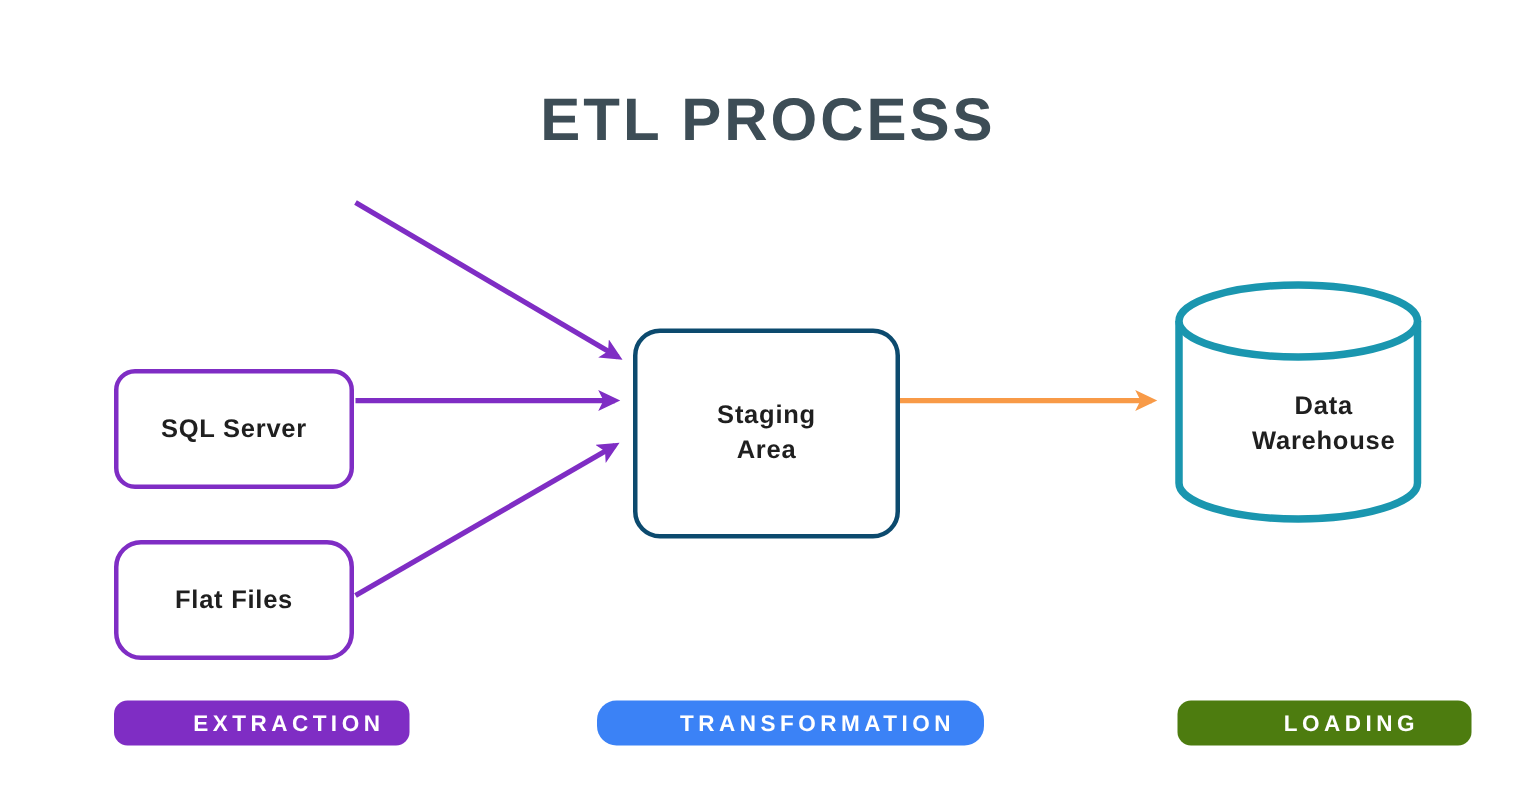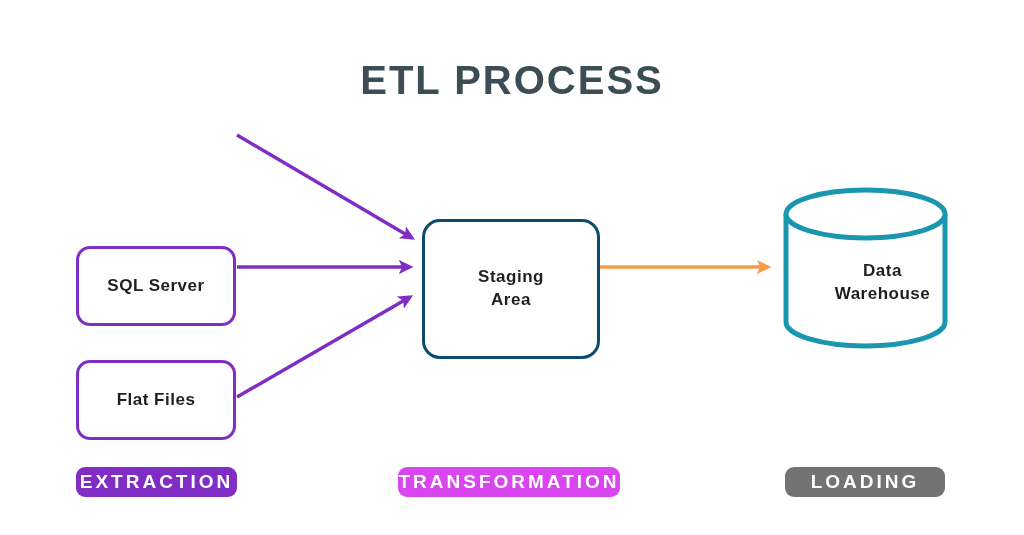--- a/index.html
+++ b/index.html
@@ -39,21 +39,21 @@
   }
   .src {
     left: 76px;
     width: 160px;
     height: 80px;
     border: 3px solid #7f2dc4;
     border-radius: 14px;
   }
   .src.rdbms      { top: 95px;  }
   .src.sqlserver  { top: 246px; }
-  .src.flatfiles  { top: 360px; }
+  .src.flatfiles  { top: 360px; border-radius: 18px; }
   .staging {
     left: 422px;
     top: 198px;
     width: 178px;
     height: 140px;
     border: 3px solid #0c4a6e;
     border-radius: 18px;
     margin-top: 21px;
   }
   .warehouse-label {
@@ -74,27 +74,28 @@
   }
   .pill {
     position: absolute;
     top: 467px;
     height: 30px;
     border-radius: 9px;
     display: flex;
     align-items: center;
     justify-content: center;
     color: #ffffff;
-    font-size: 19px;
+    font-size: 15px;
     font-weight: 700;
     letter-spacing: 3px;
+    padding-left: 36px;
   }
   .pill.extraction     { left: 76px;  width: 161px; background: #7f2dc4; }
-  .pill.transformation { left: 398px; width: 222px; background: #d946ef; }
-  .pill.loading        { left: 785px; width: 160px; background: #737373; }
+  .pill.transformation { left: 398px; width: 222px; background: #3b82f6; border-radius: 13px; }
+  .pill.loading        { left: 785px; width: 160px; background: #4d7c0f; }
 </style>
 </head>
 <body>
 
 <div class="canvas">
 
   <div class="title">ETL PROCESS</div>
 
   <svg class="arrow-layer" viewBox="0 0 1024 535" xmlns="http://www.w3.org/2000/svg">
     <defs>

